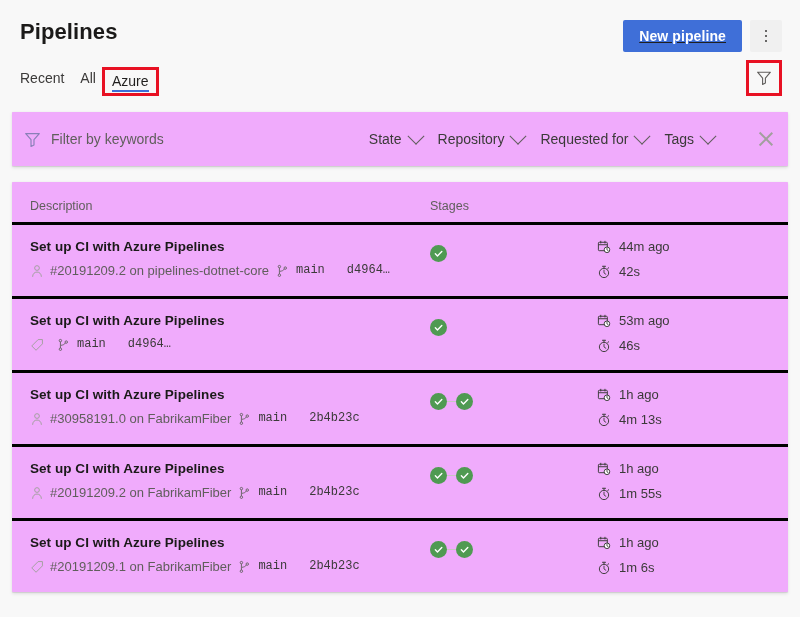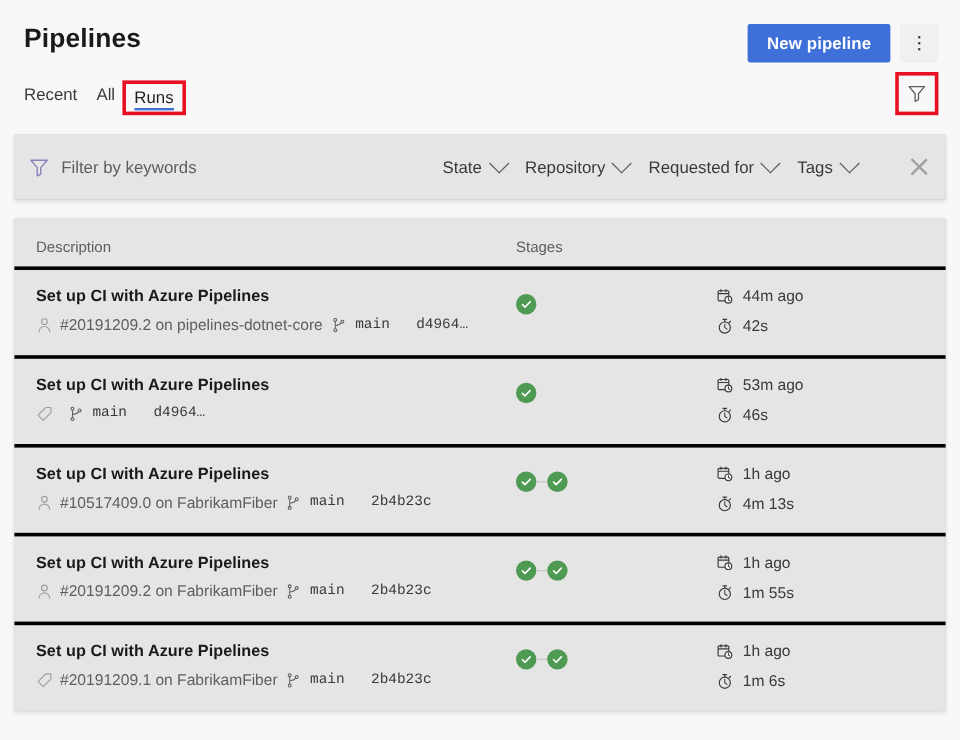--- a/index.html
+++ b/index.html
@@ -34,20 +34,21 @@
     letter-spacing: 0.1px;
     line-height: 28px;
     margin: 0;
     padding-left: 2px;
   }
   .header-actions {
     display: flex;
     align-items: flex-start;
     gap: 8px;
     padding-top: 2px;
+    text-decoration: underline;
   }
   .btn-primary {
     background: #3f6fd8;
     color: #ffffff;
     border: none;
     font-family: "Liberation Sans", sans-serif;
     font-size: 14px;
     font-weight: 600;
     height: 32px;
     padding: 0 16px;
@@ -136,21 +137,21 @@
     margin-right: 4px;
     margin-bottom: 6px;
   }
   .filter-toggle.annotated {
     outline: 3px solid #e81123;
     outline-offset: 1px;
   }
 
   
   .card {
-    background: #e5e5e5;
+    background: #f0abfc;
     box-shadow: 0 1.6px 3.6px rgba(0,0,0,.10), 0 .3px .9px rgba(0,0,0,.09);
     margin: 0 12px;
     border-radius: 1px;
   }
   .filter-card {
     margin-top: 14px;
     height: 54px;
     display: flex;
     align-items: center;
     padding: 0 14px 0 12px;
@@ -337,21 +338,21 @@
 
   <div class="tabs-row">
     <div class="tabs">
       <div class="tab">
         <span>Recent</span>
       </div>
       <div class="tab">
         <span>All</span>
       </div>
       <div class="tab selected annotated">
-        <span>Runs</span>
+        <span>Azure</span>
       </div>
     </div>
 
     <div class="filter-toggle annotated">
       <svg width="16" height="16" viewBox="0 0 16 16">
         <path d="M1.6 2.2h12.8L9.4 8.1v5.0l-2.8 1.4V8.1z" fill="none" stroke="#605e5c" stroke-width="1.1" stroke-linejoin="round"></path>
       </svg>
     </div>
   </div>
 </div>
@@ -514,21 +515,21 @@
       <div class="run-row">
         <div class="c-desc">
           <div class="run-name">Set up CI with Azure Pipelines</div>
           <div class="run-meta">
             <span class="meta-icon">
               <svg width="14" height="14" viewBox="0 0 16 16">
                 <circle cx="8" cy="4.6" r="2.7" fill="none" stroke="#a19f9d" stroke-width="1.1"></circle>
                 <path d="M3 14.2c0-3 2.3-5 5-5s5 2 5 5" fill="none" stroke="#a19f9d" stroke-width="1.1" stroke-linecap="round"></path>
               </svg>
             </span>
-            <span class="meta-text">#10517409.0 on FabrikamFiber</span>
+            <span class="meta-text">#30958191.0 on FabrikamFiber</span>
             <span class="branch-wrap">
               <svg width="13" height="14" viewBox="0 0 16 16">
                 <circle cx="4.2" cy="2.6" r="1.5" fill="none" stroke="#605e5c" stroke-width="1.1"></circle>
                 <circle cx="11.4" cy="4.4" r="1.5" fill="none" stroke="#605e5c" stroke-width="1.1"></circle>
                 <circle cx="4.2" cy="13.2" r="1.5" fill="none" stroke="#605e5c" stroke-width="1.1"></circle>
                 <path d="M4.2 4.1v7.6" fill="none" stroke="#605e5c" stroke-width="1.1"></path>
                 <path d="M10.2 5.6c-1 2-3 2.4-5.3 2.8" fill="none" stroke="#605e5c" stroke-width="1.1"></path>
               </svg>
               <span class="branch-name">main</span>
             </span>

